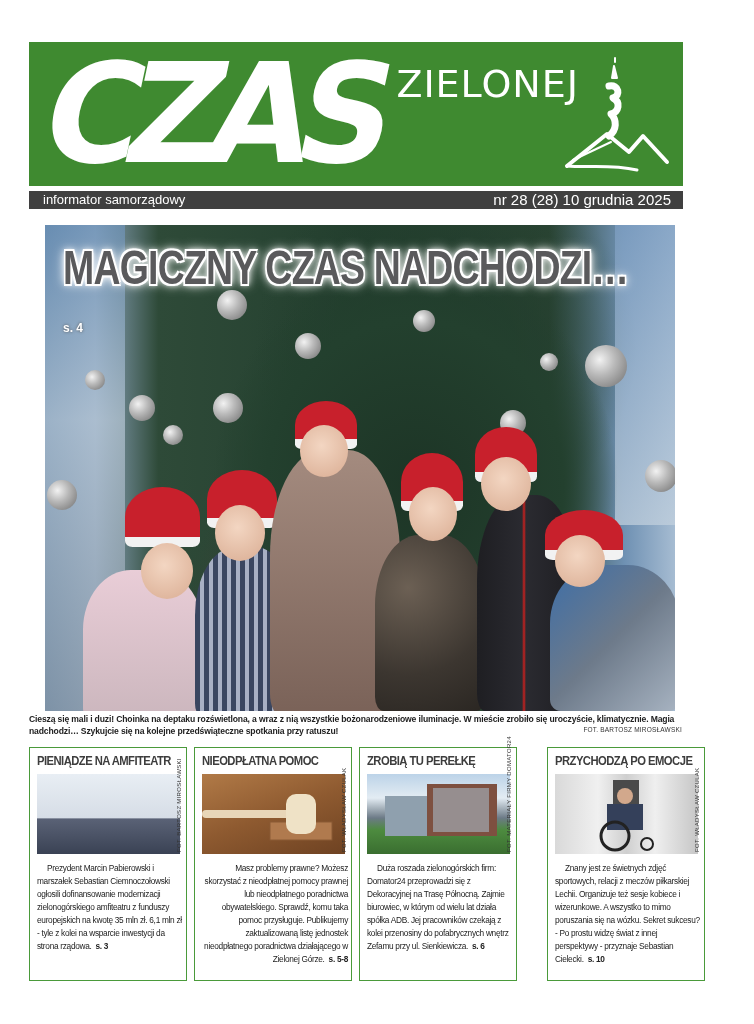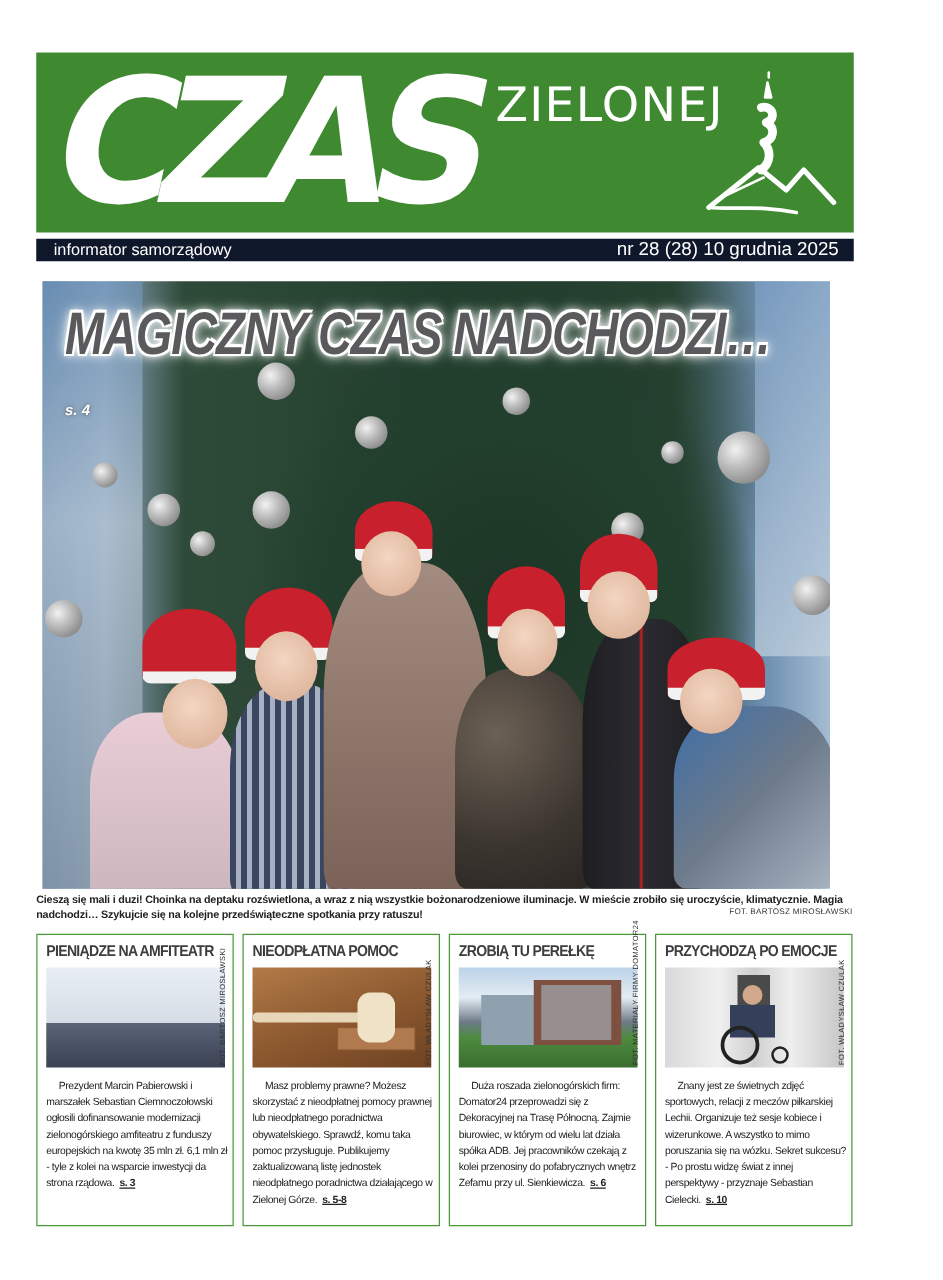--- a/index.html
+++ b/index.html
@@ -5,32 +5,32 @@
     * { box-sizing: border-box; margin: 0; padding: 0; }
     html, body { width: 754px; height: 1024px; background: #ffffff; overflow: hidden; }
     body { position: relative; font-family: "Liberation Sans", sans-serif; color: #222; }
 
     
     .masthead { position: absolute; left: 29px; top: 42px; width: 654px; height: 144px; background: #3f8a30; }
     .logo-czas { position: absolute; left: 18px; top: 2px; font-family: "DejaVu Sans", sans-serif; font-weight: bold; font-size: 132px; line-height: 140px; color: #fff; letter-spacing: -14px; transform: skewX(-12deg) scaleY(1.05); }
     .logo-city { position: absolute; left: 340px; top: 20px; width: 210px; text-align: right; color: #fff; font-family: "DejaVu Sans", sans-serif; font-weight: normal; font-size: 38px; line-height: 44px; letter-spacing: 1px; }
     .logo-emblem { position: absolute; left: 530px; top: 14px; width: 115px; height: 122px; }
 
-    .subbar { position: absolute; left: 29px; top: 191px; width: 654px; height: 18px; background: #0f172a; color: #fff; }
+    .subbar { position: absolute; left: 29px; top: 191px; width: 654px; height: 18px; background: #404040; color: #fff; }
     .subbar .left { position: absolute; left: 14px; top: 1px; font-size: 13px; line-height: 16px; }
     .subbar .right { position: absolute; right: 12px; top: 3px; font-size: 15px; line-height: 12px; }
 
     
-    .hero { position: absolute; left: 34px; top: 225px; width: 630px; height: 486px; overflow: hidden;
+    .hero { position: absolute; left: 45px; top: 225px; width: 630px; height: 486px; overflow: hidden;
       background:
         radial-gradient(ellipse 90px 120px at 75px 560px, #d8c4c8 0%, transparent 70%),
         radial-gradient(ellipse 60px 40px at 290px 200px, #7a2a2a 0%, transparent 70%),
         radial-gradient(ellipse 260px 180px at 340px 360px, #4a3a38 0%, transparent 75%),
         radial-gradient(ellipse 240px 240px at 400px 120px, #1f3a2a 0%, transparent 80%),
-        linear-gradient(90deg, #5a7fa3 0%, #8ea6bf 8%, #2e4a38 18%, #24402f 50%, #2b4534 80%, #6f91b3 92%, #a6bcd2 100%); font-style: italic; }
+        linear-gradient(90deg, #5a7fa3 0%, #8ea6bf 8%, #2e4a38 18%, #24402f 50%, #2b4534 80%, #6f91b3 92%, #a6bcd2 100%); }
     .hero .bldg { position: absolute; left: 0; top: 0; width: 80px; height: 486px; background: linear-gradient(180deg, #6e93b8 0%, #b7c7d6 40%, #8c9aa8 100%); opacity: .7; }
     .hero .bldg-r { position: absolute; right: 0; top: 0; width: 60px; height: 300px; background: linear-gradient(180deg, #7fa0c4, #c4d2df); opacity: .7; }
     .tree { position: absolute; left: 90px; top: 0; width: 560px; height: 486px; background: radial-gradient(ellipse 270px 300px at 280px 260px, #1d3526 0%, #23402e 55%, transparent 75%); }
     .bauble { position: absolute; border-radius: 50%; background: radial-gradient(circle at 35% 35%, #f2f2f2 0%, #b9b9b9 40%, #6d6d6d 100%); }
     .kid { position: absolute; border-radius: 40% 40% 8% 8%; }
     .face { position: absolute; border-radius: 50%; background: radial-gradient(circle at 45% 40%, #f3d6c2, #d9ac92); }
     .hat { position: absolute; border-radius: 50% 50% 10% 10%; background: #c8202c; border-bottom: 10px solid #f2f2f2; }
 
     .headline { position: absolute; left: 18px; top: 14px; font-family: "Liberation Sans", sans-serif; font-weight: bold; font-size: 48px; line-height: 58px; color: #5a5a5c; letter-spacing: -1px; transform: scaleX(0.78); transform-origin: left top; white-space: nowrap;
       text-shadow: 0 0 3px #fff, 0 0 6px #fff, 0 0 10px #fff, 0 0 14px #fff, 2px 2px 0 #fff, -2px -2px 0 #fff, 2px -2px 0 #fff, -2px 2px 0 #fff; }
@@ -39,21 +39,21 @@
     .caption { position: absolute; left: 29px; top: 713px; width: 656px; font-family: "Liberation Sans", sans-serif; font-weight: bold; font-size: 8.6px; line-height: 12px; color: #222; letter-spacing: -0.15px; }
     .credit-hero { position: absolute; right: 72px; top: 726px; font-size: 6.5px; color: #333; letter-spacing: .2px; }
 
     
     .teasers { position: absolute; left: 29px; top: 747px; width: 656px; height: 234px; }
     .card { position: absolute; top: 0; width: 158px; height: 234px; border: 1px solid #4a9a3a; background: #fff; }
     .card h2 { position: absolute; left: 7px; top: 5px; font-family: "Liberation Sans", sans-serif; font-weight: bold; font-size: 12.5px; line-height: 16px; color: #3d3d3d; letter-spacing: -0.6px; transform: scaleX(0.9); transform-origin: left top; white-space: nowrap; }
     .card .photo { position: absolute; left: 7px; top: 26px; width: 143px; height: 80px; overflow: hidden; }
     .card .credit { position: absolute; left: 146px; top: 104px; font-size: 6px; color: #333; transform: rotate(-90deg); transform-origin: left top; white-space: nowrap; letter-spacing: .3px; }
     .card p { position: absolute; left: 7px; top: 114px; width: 146px; font-family: "Liberation Sans", sans-serif; font-size: 8.3px; line-height: 13px; color: #222; letter-spacing: -0.3px; text-indent: 10px; }
-    .card p .ref { font-weight: bold; margin-left: 4px; text-decoration: underline; }
+    .card p .ref { font-weight: bold; margin-left: 4px; }
 
     .ph1 { background: linear-gradient(180deg, #e8eef4 0%, #d6dde6 55%, #5a6276 56%, #3a4254 100%); }
     .ph2 { background: linear-gradient(160deg, #b17a47 0%, #8e5a30 50%, #6e4222 100%); }
     .ph3 { background: linear-gradient(180deg, #bcd3e8 0%, #e3ecf3 30%, #6c7a86 55%, #4d8b3f 70%, #3a6e30 100%); }
     .ph4 { background: linear-gradient(90deg, #d9d9d9 0%, #f0f0f0 30%, #cfcfcf 50%, #efefef 70%, #c6c6c6 100%); }
   </style>
 </head>
 <body>
 
 <header class="masthead">
@@ -128,21 +128,21 @@
 <div class="credit-hero">FOT. BARTOSZ MIROSŁAWSKI</div>
 
 <section class="teasers">
   <article class="card" style="left:0px;">
     <h2>PIENIĄDZE NA AMFITEATR</h2>
     <div class="photo ph1"></div>
     <div class="credit">FOT. BARTOSZ MIROSŁAWSKI</div>
     <p><span>Prezydent Marcin Pabierowski i marszałek Sebastian Ciemnoczołowski ogłosili dofinansowanie modernizacji zielonogórskiego amfiteatru z funduszy europejskich na kwotę 35 mln zł. 6,1 mln zł - tyle z kolei na wsparcie inwestycji da strona rządowa.</span><span class="ref">s. 3</span></p>
   </article>
 
-  <article class="card" style="left:165px;">
+  <article class="card" style="left:165px;text-align:right;">
     <h2>NIEODPŁATNA POMOC</h2>
     <div class="photo ph2">
       <svg width="143" height="80">
         <rect x="68" y="48" width="62" height="18" fill="#b07a4e" stroke="#8a5a34"></rect>
         <rect x="0" y="36" width="92" height="8" rx="4" fill="#e8d6b8"></rect>
         <rect x="84" y="20" width="30" height="40" rx="10" fill="#efe2c6"></rect>
       </svg>
     </div>
     <div class="credit">FOT. WŁADYSŁAW CZULAK</div>
     <p><span>Masz problemy prawne? Możesz skorzystać z nieodpłatnej pomocy prawnej lub nieodpłatnego poradnictwa obywatelskiego. Sprawdź, komu taka pomoc przysługuje. Publikujemy zaktualizowaną listę jednostek nieodpłatnego poradnictwa działającego w Zielonej Górze.</span><span class="ref">s. 5-8</span></p>
@@ -154,21 +154,21 @@
       <svg width="143" height="80">
         <rect x="18" y="22" width="70" height="40" fill="#8fa0ae"></rect>
         <rect x="60" y="10" width="70" height="52" fill="#7e5040"></rect>
         <rect x="66" y="14" width="56" height="44" fill="#a7b7c4" opacity=".6"></rect>
       </svg>
     </div>
     <div class="credit">FOT. MATERIAŁY FIRMY DOMATOR24</div>
     <p><span>Duża roszada zielonogórskich firm: Domator24 przeprowadzi się z Dekoracyjnej na Trasę Północną. Zajmie biurowiec, w którym od wielu lat działa spółka ADB. Jej pracowników czekają z kolei przenosiny do pofabrycznych wnętrz Zefamu przy ul. Sienkiewicza.</span><span class="ref">s. 6</span></p>
   </article>
 
-  <article class="card" style="left:495px;padding-left:32px;">
+  <article class="card" style="left:518px;padding-left:32px;">
     <h2>PRZYCHODZĄ PO EMOCJE</h2>
     <div class="photo ph4">
       <svg width="143" height="80">
         <rect x="58" y="6" width="26" height="40" fill="#4a4a4a"></rect>
         <circle cx="70" cy="22" r="8" fill="#d2a88c"></circle>
         <rect x="52" y="30" width="36" height="26" fill="#34405a"></rect>
         <circle cx="60" cy="62" r="14" fill="none" stroke="#222" stroke-width="3"></circle>
         <circle cx="92" cy="70" r="6" fill="none" stroke="#222" stroke-width="2"></circle>
       </svg>
     </div>

